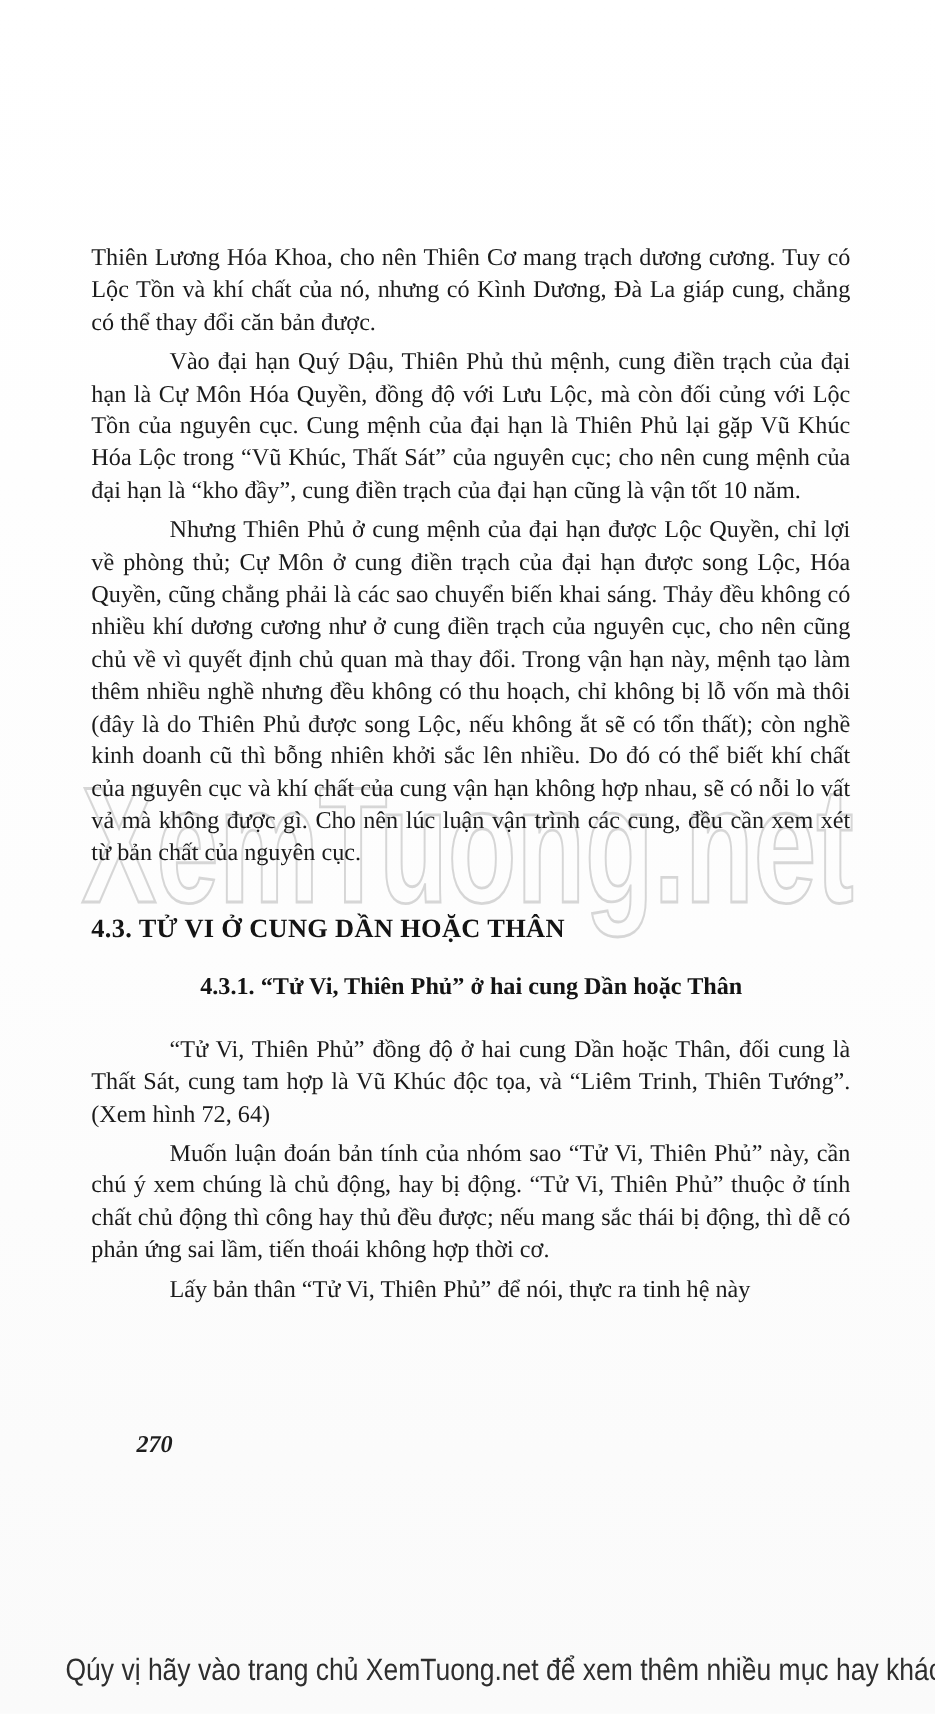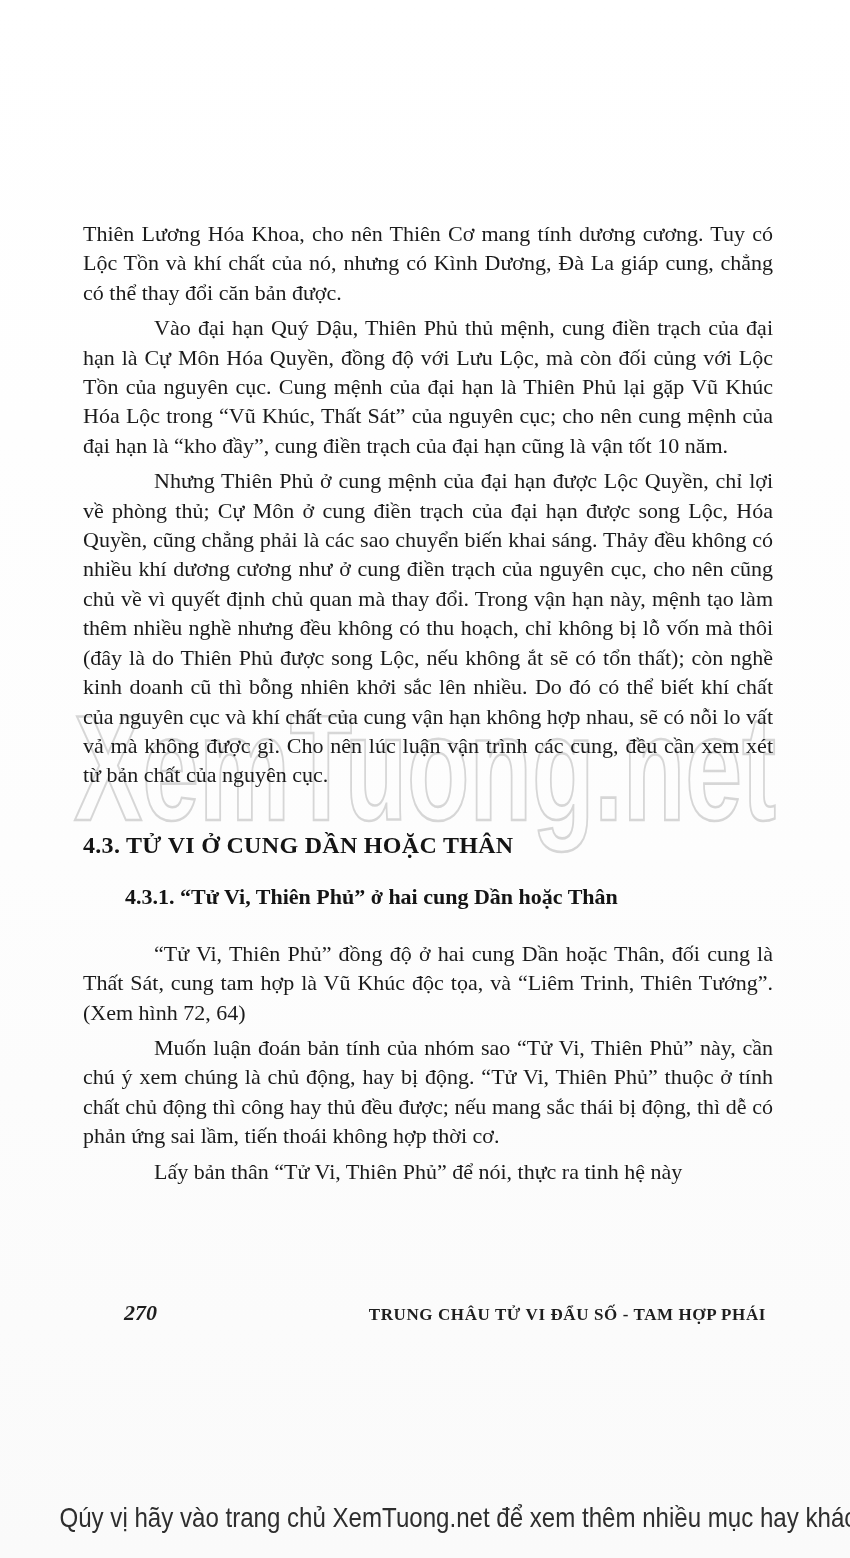--- a/index.html
+++ b/index.html
@@ -42,21 +42,21 @@
 
   .section-heading {
     margin: 42px 0 0 0;
     font-size: 24px;
     font-weight: 700;
     letter-spacing: 0.3px;
     color: #141414;
   }
 
   .subsection-heading {
-    margin: 25px 0 0 42px;
+    margin: 25px 0 0 99px;
     font-size: 22px;
     font-weight: 700;
     color: #141414;
   }
 
   .after-head {
     margin-top: 29px;
   }
 
   .watermark {
@@ -106,32 +106,31 @@
 </head>
 <body>
 
 <div class="scan-page">
 
   <svg class="watermark" width="850" height="215" viewBox="0 0 850 215" aria-hidden="true">
     <text x="425" y="152" text-anchor="middle" font-family="Liberation Sans, DejaVu Sans, sans-serif" font-weight="bold" font-size="150" textLength="702" lengthAdjust="spacingAndGlyphs" fill="none" stroke-width="2.6" opacity="0.55" stroke="#b8b8b8">XemTuong.net</text>
   </svg>
 
   <div class="content">
-    <p class="para continued">Thiên Lương Hóa Khoa, cho nên Thiên Cơ mang tính dương cương. Tuy có Lộc Tồn và khí chất của nó, nhưng có Kình Dương, Đà La giáp cung, chẳng có thể thay đổi căn bản được.</p>
+    <p class="para continued">Thiên Lương Hóa Khoa, cho nên Thiên Cơ mang trạch dương cương. Tuy có Lộc Tồn và khí chất của nó, nhưng có Kình Dương, Đà La giáp cung, chẳng có thể thay đổi căn bản được.</p>
     <p class="para">Vào đại hạn Quý Dậu, Thiên Phủ thủ mệnh, cung điền trạch của đại hạn là Cự Môn Hóa Quyền, đồng độ với Lưu Lộc, mà còn đối củng với Lộc Tồn của nguyên cục. Cung mệnh của đại hạn là Thiên Phủ lại gặp Vũ Khúc Hóa Lộc trong “Vũ Khúc, Thất Sát” của nguyên cục; cho nên cung mệnh của đại hạn là “kho đầy”, cung điền trạch của đại hạn cũng là vận tốt 10 năm.</p>
     <p class="para">Nhưng Thiên Phủ ở cung mệnh của đại hạn được Lộc Quyền, chỉ lợi về phòng thủ; Cự Môn ở cung điền trạch của đại hạn được song Lộc, Hóa Quyền, cũng chẳng phải là các sao chuyển biến khai sáng. Thảy đều không có nhiều khí dương cương như ở cung điền trạch của nguyên cục, cho nên cũng chủ về vì quyết định chủ quan mà thay đổi. Trong vận hạn này, mệnh tạo làm thêm nhiều nghề nhưng đều không có thu hoạch, chỉ không bị lỗ vốn mà thôi (đây là do Thiên Phủ được song Lộc, nếu không ắt sẽ có tổn thất); còn nghề kinh doanh cũ thì bỗng nhiên khởi sắc lên nhiều. Do đó có thể biết khí chất của nguyên cục và khí chất của cung vận hạn không hợp nhau, sẽ có nỗi lo vất vả mà không được gì. Cho nên lúc luận vận trình các cung, đều cần xem xét từ bản chất của nguyên cục.</p>
 
     <h2 class="section-heading">4.3. TỬ VI Ở CUNG DẦN HOẶC THÂN</h2>
     <h3 class="subsection-heading">4.3.1. “Tử Vi, Thiên Phủ” ở hai cung Dần hoặc Thân</h3>
 
     <p class="para after-head">“Tử Vi, Thiên Phủ” đồng độ ở hai cung Dần hoặc Thân, đối cung là Thất Sát, cung tam hợp là Vũ Khúc độc tọa, và “Liêm Trinh, Thiên Tướng”. (Xem hình 72, 64)</p>
     <p class="para">Muốn luận đoán bản tính của nhóm sao “Tử Vi, Thiên Phủ” này, cần chú ý xem chúng là chủ động, hay bị động. “Tử Vi, Thiên Phủ” thuộc ở tính chất chủ động thì công hay thủ đều được; nếu mang sắc thái bị động, thì dễ có phản ứng sai lầm, tiến thoái không hợp thời cơ.</p>
     <p class="para">Lấy bản thân “Tử Vi, Thiên Phủ” để nói, thực ra tinh hệ này</p>
   </div>
 
   <div class="footer">
     <span class="pagenum">270</span>
-    <span class="running-title">TRUNG CHÂU TỬ VI ĐẨU SỐ - TAM HỢP PHÁI</span>
   </div>
 
   <div class="site-caption">Qúy vị hãy vào trang chủ XemTuong.net để xem thêm nhiều mục hay khác</div>
 
 </div>
 
 </body></html>

